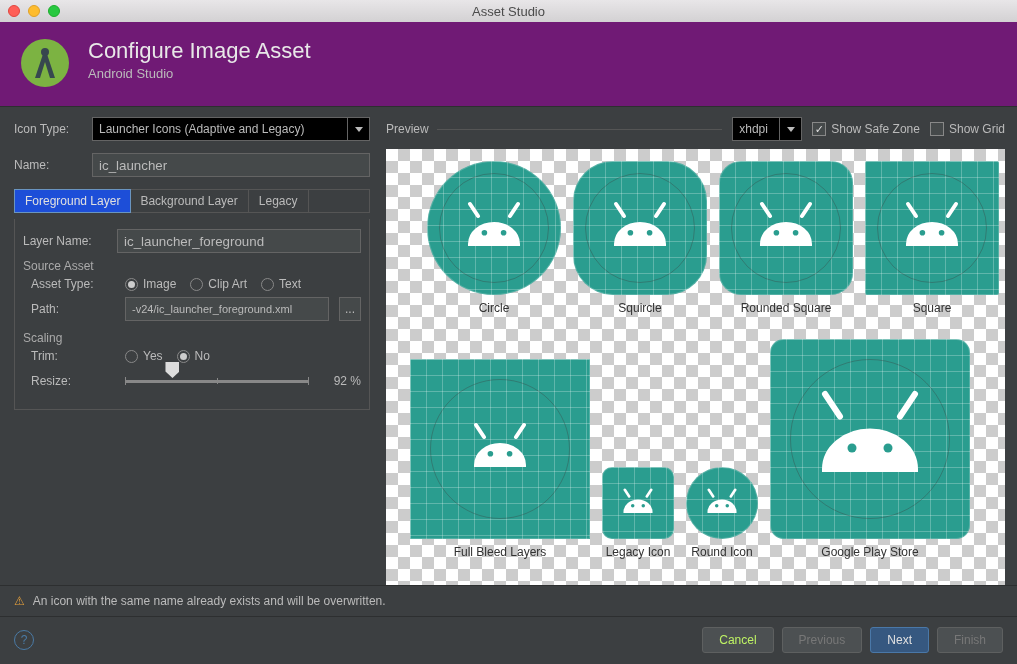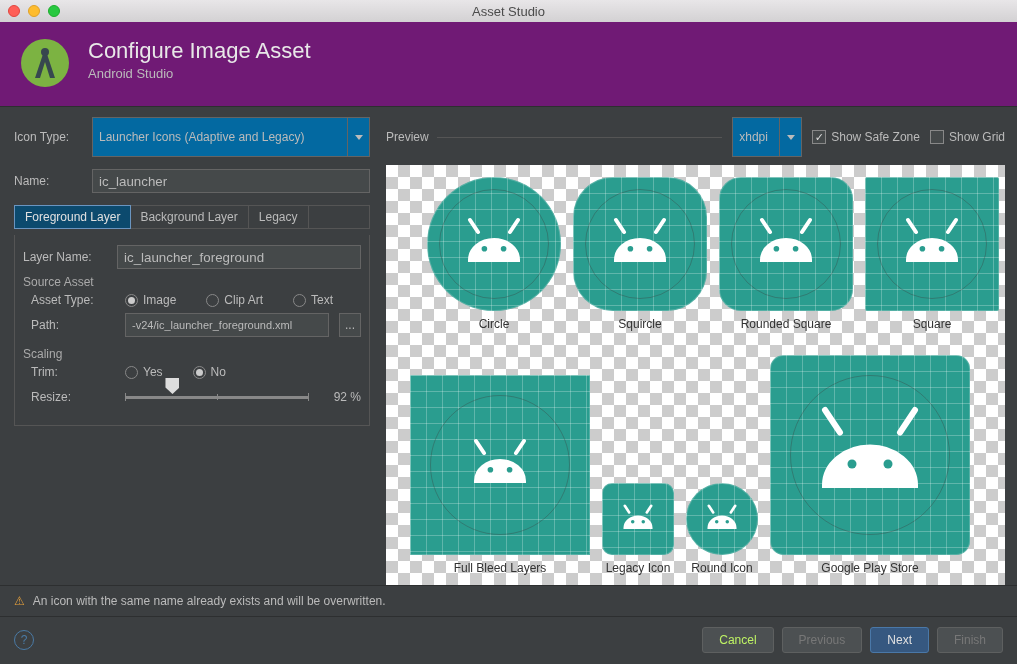--- a/index.html
+++ b/index.html
@@ -16,34 +16,34 @@
   .header-area { background: #701a75; padding: 16px 20px 18px 20px; display: flex; align-items: flex-start; gap: 18px; border-bottom: 1px solid #2d2f30; }
   .logo-wrap { width: 50px; height: 50px; }
   .header-text h1 { color: #e8e8e8; font-size: 22px; font-weight: 500; margin-bottom: 2px; }
   .header-text h2 { color: #bbbbbb; font-size: 13px; font-weight: 400; }
 
   .main { display: flex; height: 478px; }
   .left-pane { width: 380px; padding: 10px 10px 10px 14px; display: flex; flex-direction: column; gap: 6px; }
 
   .row { display: flex; align-items: center; gap: 8px; margin-bottom: 6px; }
   .row label.field-label { width: 70px; color: #bbbbbb; }
-  .dropdown { flex: 1; height: 40px; background: #0369a1; border: 1px solid #646464; color: #bbbbbb; display: flex; align-items: center; padding: 0 6px; position: relative; }
+  .dropdown { flex: 1; height: 24px; background: #000000; border: 1px solid #646464; color: #bbbbbb; display: flex; align-items: center; padding: 0 6px; position: relative; }
   .dropdown .arrow { position: absolute; right: 0; top: 0; width: 22px; height: 100%; border-left: 1px solid #646464; display: flex; align-items: center; justify-content: center; }
   .text-input { flex: 1; height: 24px; background: #45494a; border: 1px solid #646464; color: #bbbbbb; padding: 0 6px; }
 
   .tabs { display: flex; border: 1px solid #555; background: #3c3f41; }
   .tab { padding: 4px 10px; color: #bbbbbb; border-right: 1px solid #555; cursor: pointer; }
-  .tab.active { background: #0c4a6e; border: 1px solid #6a95c0; margin: -1px; color: #e0e0e0; }
+  .tab.active { background: #1d4ed8; border: 1px solid #6a95c0; margin: -1px; color: #e0e0e0; }
 
   .subpanel { border: 1px solid #555; border-top: none; padding: 10px 8px; }
   .subpanel .row label.field-label { width: 86px; }
 
   .section-label { color: #aaaaaa; margin: 4px 0 4px 0; }
 
-  .radio-group { display: flex; gap: 30px; align-items: center; }
+  .radio-group { display: flex; gap: 14px; align-items: center; }
   .radio { display: flex; align-items: center; gap: 5px; }
   .radio-input { width: 13px; height: 13px; border-radius: 50%; border: 1px solid #888; display: inline-block; position: relative; }
   .radio-input.checked::after { content: ""; position: absolute; width: 7px; height: 7px; background: #ccc; border-radius: 50%; top: 2px; left: 2px; }
 
   .path-row .text-input { font-size: 11px; }
   .browse-btn { width: 22px; height: 24px; background: #45494a; border: 1px solid #646464; color: #bbb; display: flex; align-items: center; justify-content: center; margin-left: 2px; }
 
   .slider-wrap { flex: 1; height: 24px; position: relative; display: flex; align-items: center; }
   .slider-track { height: 3px; background: #888; width: 100%; position: relative; }
   .slider-track::before, .slider-track::after { content: ""; position: absolute; width: 1px; height: 8px; background: #888; top: -3px; }

